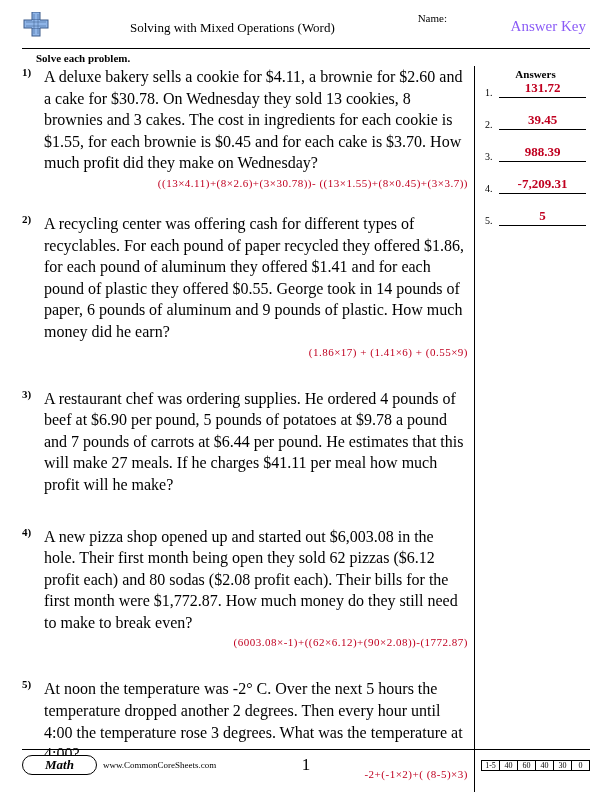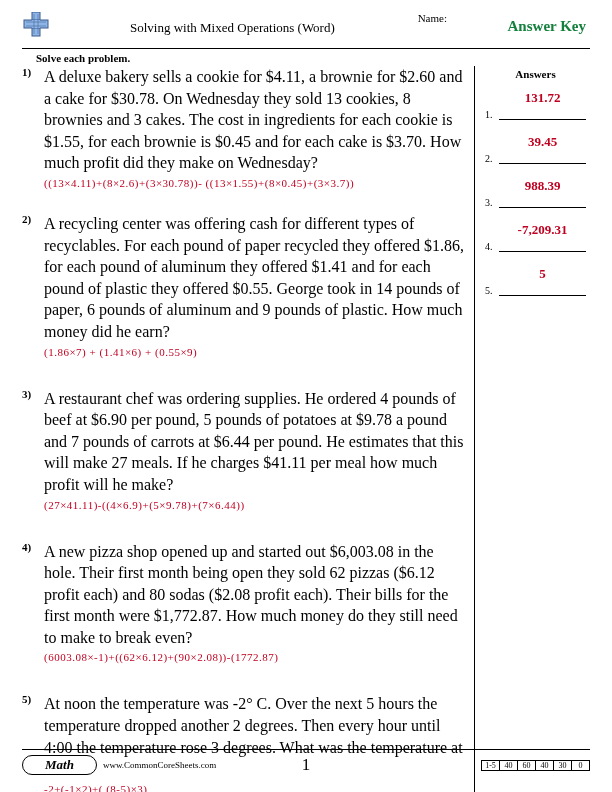--- a/index.html
+++ b/index.html
@@ -36,23 +36,23 @@
       left: 130px;
       top: 20px;
     }
     .name-label {
       font-size: 11px;
       position: absolute;
       right: 165px;
       top: 12px;
     }
     .answer-key {
-      color: #15803d;
+      color: #8b5cf6;
       font-family: "Comic Sans MS", cursive;
-      font-weight: bold;
+      font-weight: normal;
       font-size: 15px;
       position: absolute;
       right: 26px;
       top: 18px;
     }
     .hr {
       border: none;
       border-top: 1px solid #000;
       margin: 0 22px;
     }
@@ -81,51 +81,51 @@
     }
     .ptext {
       font-size: 16px;
       line-height: 1.35;
     }
     .psolution {
       color: #c00020;
       font-size: 11px;
       margin-top: 3px;
       letter-spacing: 0.5px;
+      text-align: right;
     }
     .answers-col {
       width: 112px;
       border-left: 1px solid #000;
       padding-left: 10px;
       margin-left: 2px;
     }
     .answers-title {
       font-weight: bold;
       text-align: center;
       font-size: 11px;
-      margin-bottom: 10px;
       margin-top: 2px;
     }
     .answer-row {
       display: flex;
       align-items: flex-end;
       margin-bottom: 14px;
     }
     .answer-num {
       font-size: 10px;
       width: 14px;
     }
     .answer-line {
       border-bottom: 1px solid #000;
       flex: 1;
       text-align: center;
       color: #c00020;
       font-weight: bold;
       font-size: 13px;
-      padding-bottom: 13px;
+      padding-bottom: 1px;
       min-height: 16px;
     }
     .footer {
       position: absolute;
       bottom: 16px;
       left: 22px;
       right: 22px;
     }
     .footer-hr {
       border: none;
@@ -202,29 +202,28 @@
         <div>
           <div class="ptext">A deluxe bakery sells a cookie for $4.11, a brownie for $2.60 and a cake for $30.78. On Wednesday they sold 13 cookies, 8 brownies and 3 cakes. The cost in ingredients for each cookie is $1.55, for each brownie is $0.45 and for each cake is $3.70. How much profit did they make on Wednesday?</div>
           <div class="psolution">((13×4.11)+(8×2.6)+(3×30.78))- ((13×1.55)+(8×0.45)+(3×3.7))</div>
         </div>
       </div>
 
       <div class="problem" style="margin-top:14px;">
         <div class="pnum">2)</div>
         <div>
           <div class="ptext">A recycling center was offering cash for different types of recyclables. For each pound of paper recycled they offered $1.86, for each pound of aluminum they offered $1.41 and for each pound of plastic they offered $0.55. George took in 14 pounds of paper, 6 pounds of aluminum and 9 pounds of plastic. How much money did he earn?</div>
-          <div class="psolution">(1.86×7) + (1.41×6) + (0.55×9)</div>
+          <div class="psolution">(1.86×17) + (1.41×6) + (0.55×9)</div>
         </div>
       </div>
 
       <div class="problem" style="margin-top:30px;">
         <div class="pnum">3)</div>
         <div>
           <div class="ptext">A restaurant chef was ordering supplies. He ordered 4 pounds of beef at $6.90 per pound, 5 pounds of potatoes at $9.78 a pound and 7 pounds of carrots at $6.44 per pound. He estimates that this will make 27 meals. If he charges $41.11 per meal how much profit will he make?</div>
-          <div class="psolution">(27×41.11)-((4×6.9)+(5×9.78)+(7×6.44))</div>
         </div>
       </div>
 
       <div class="problem" style="margin-top:30px;">
         <div class="pnum">4)</div>
         <div>
           <div class="ptext">A new pizza shop opened up and started out $6,003.08 in the hole. Their first month being open they sold 62 pizzas ($6.12 profit each) and 80 sodas ($2.08 profit each). Their bills for the first month were $1,772.87. How much money do they still need to make to break even?</div>
           <div class="psolution">(6003.08×-1)+((62×6.12)+(90×2.08))-(1772.87)</div>
         </div>
       </div>

